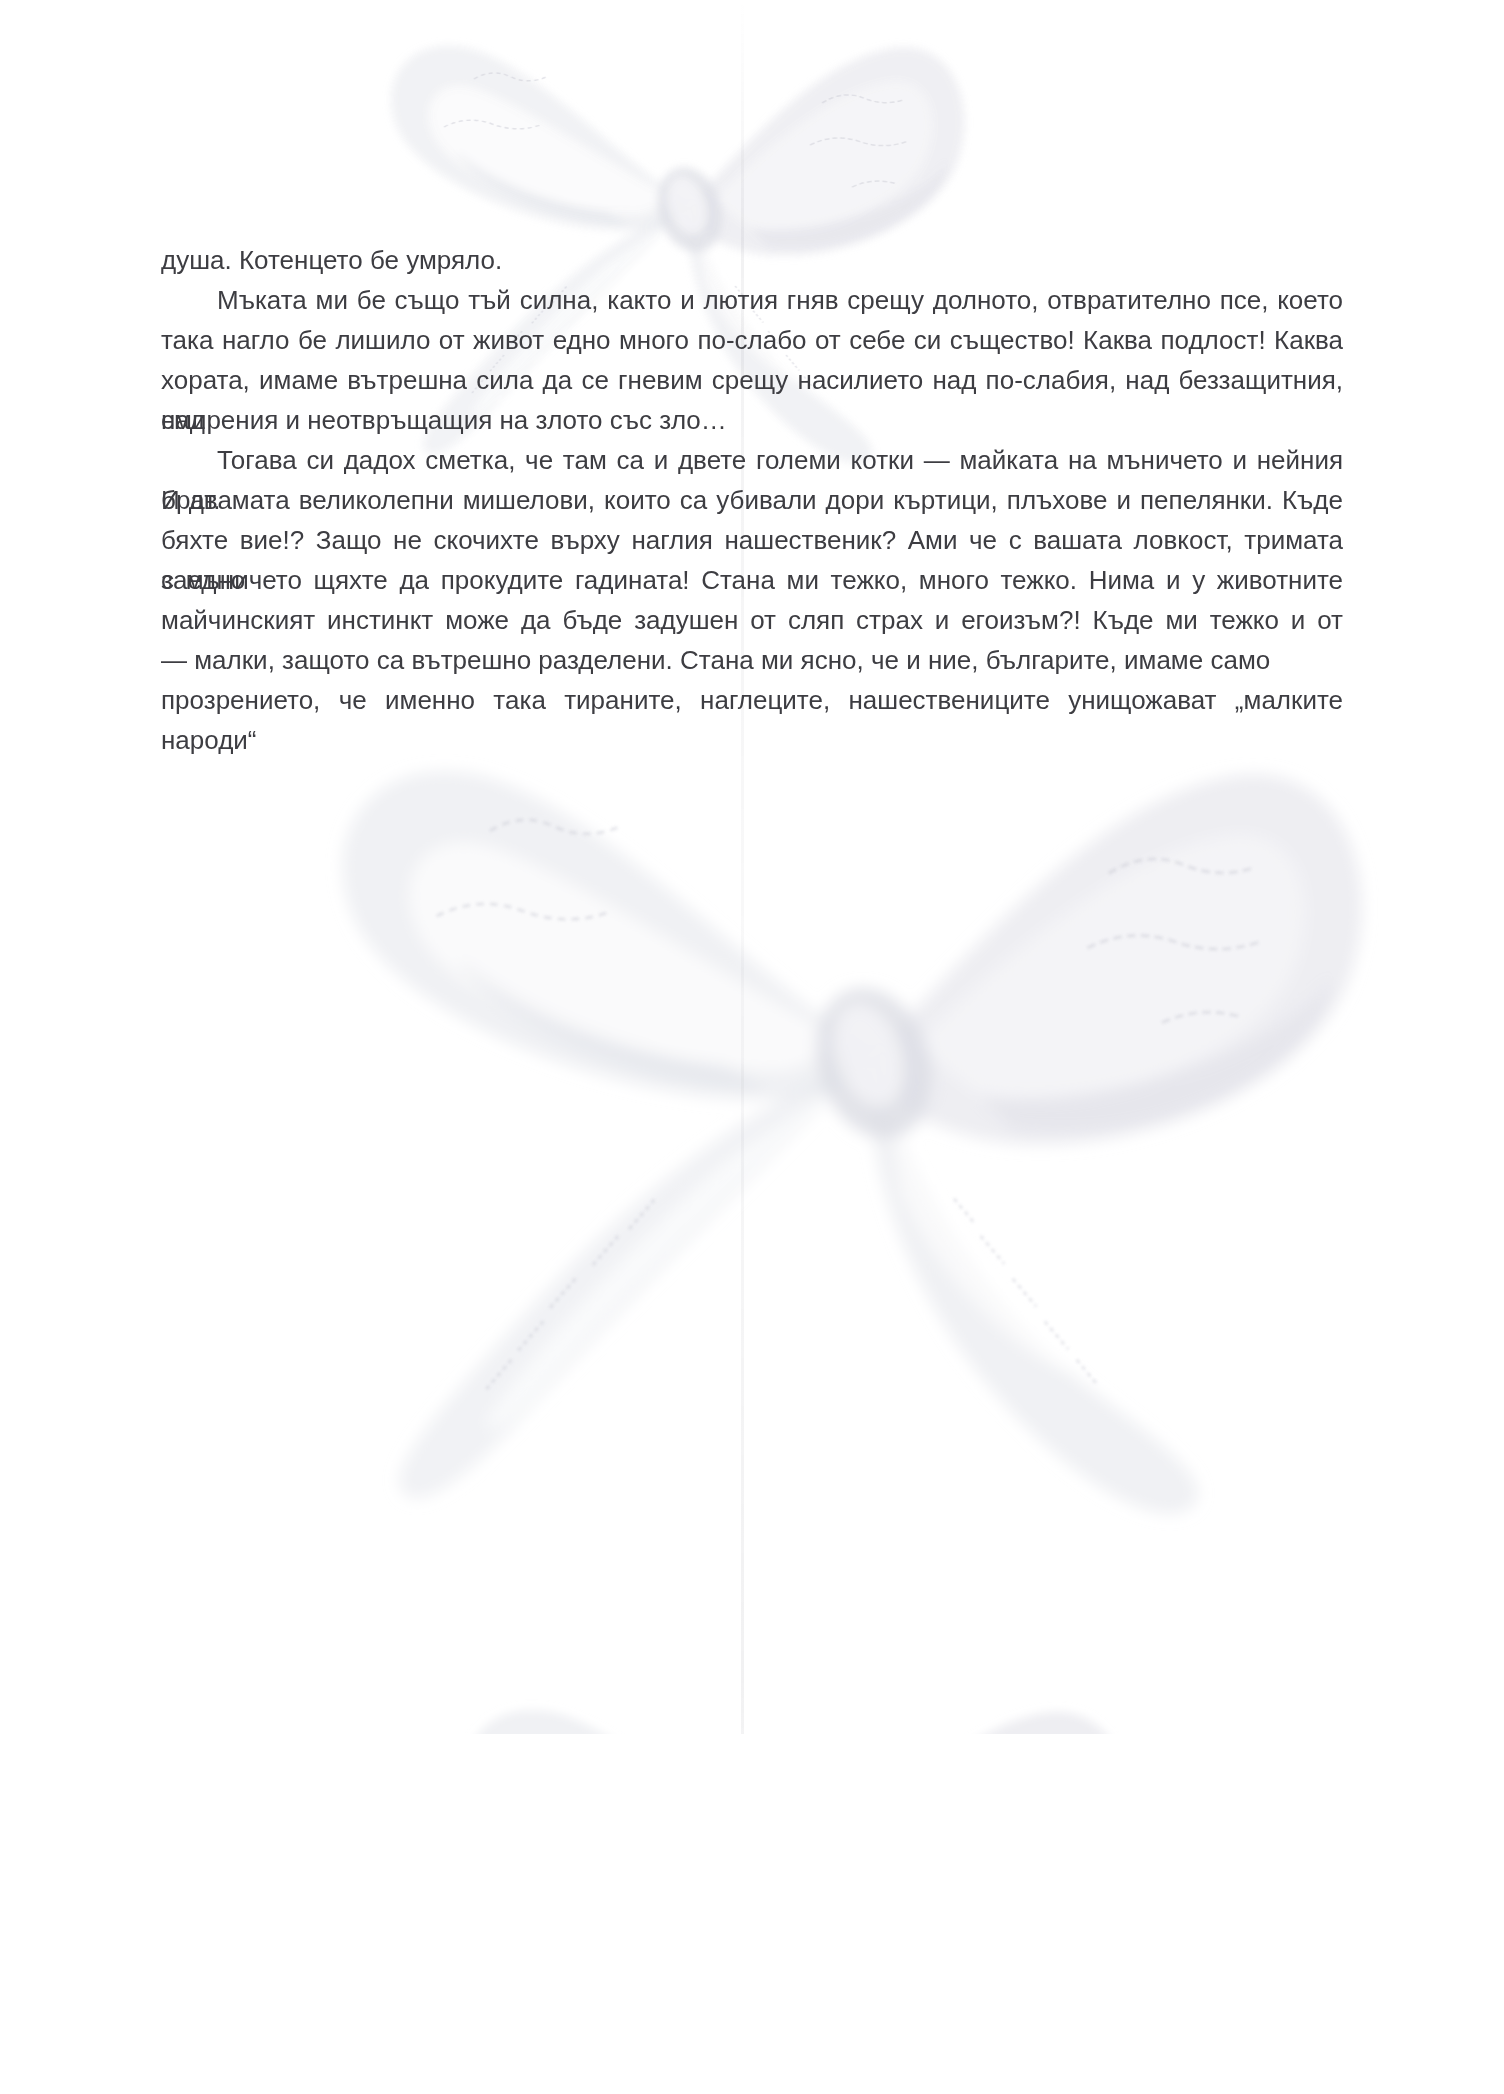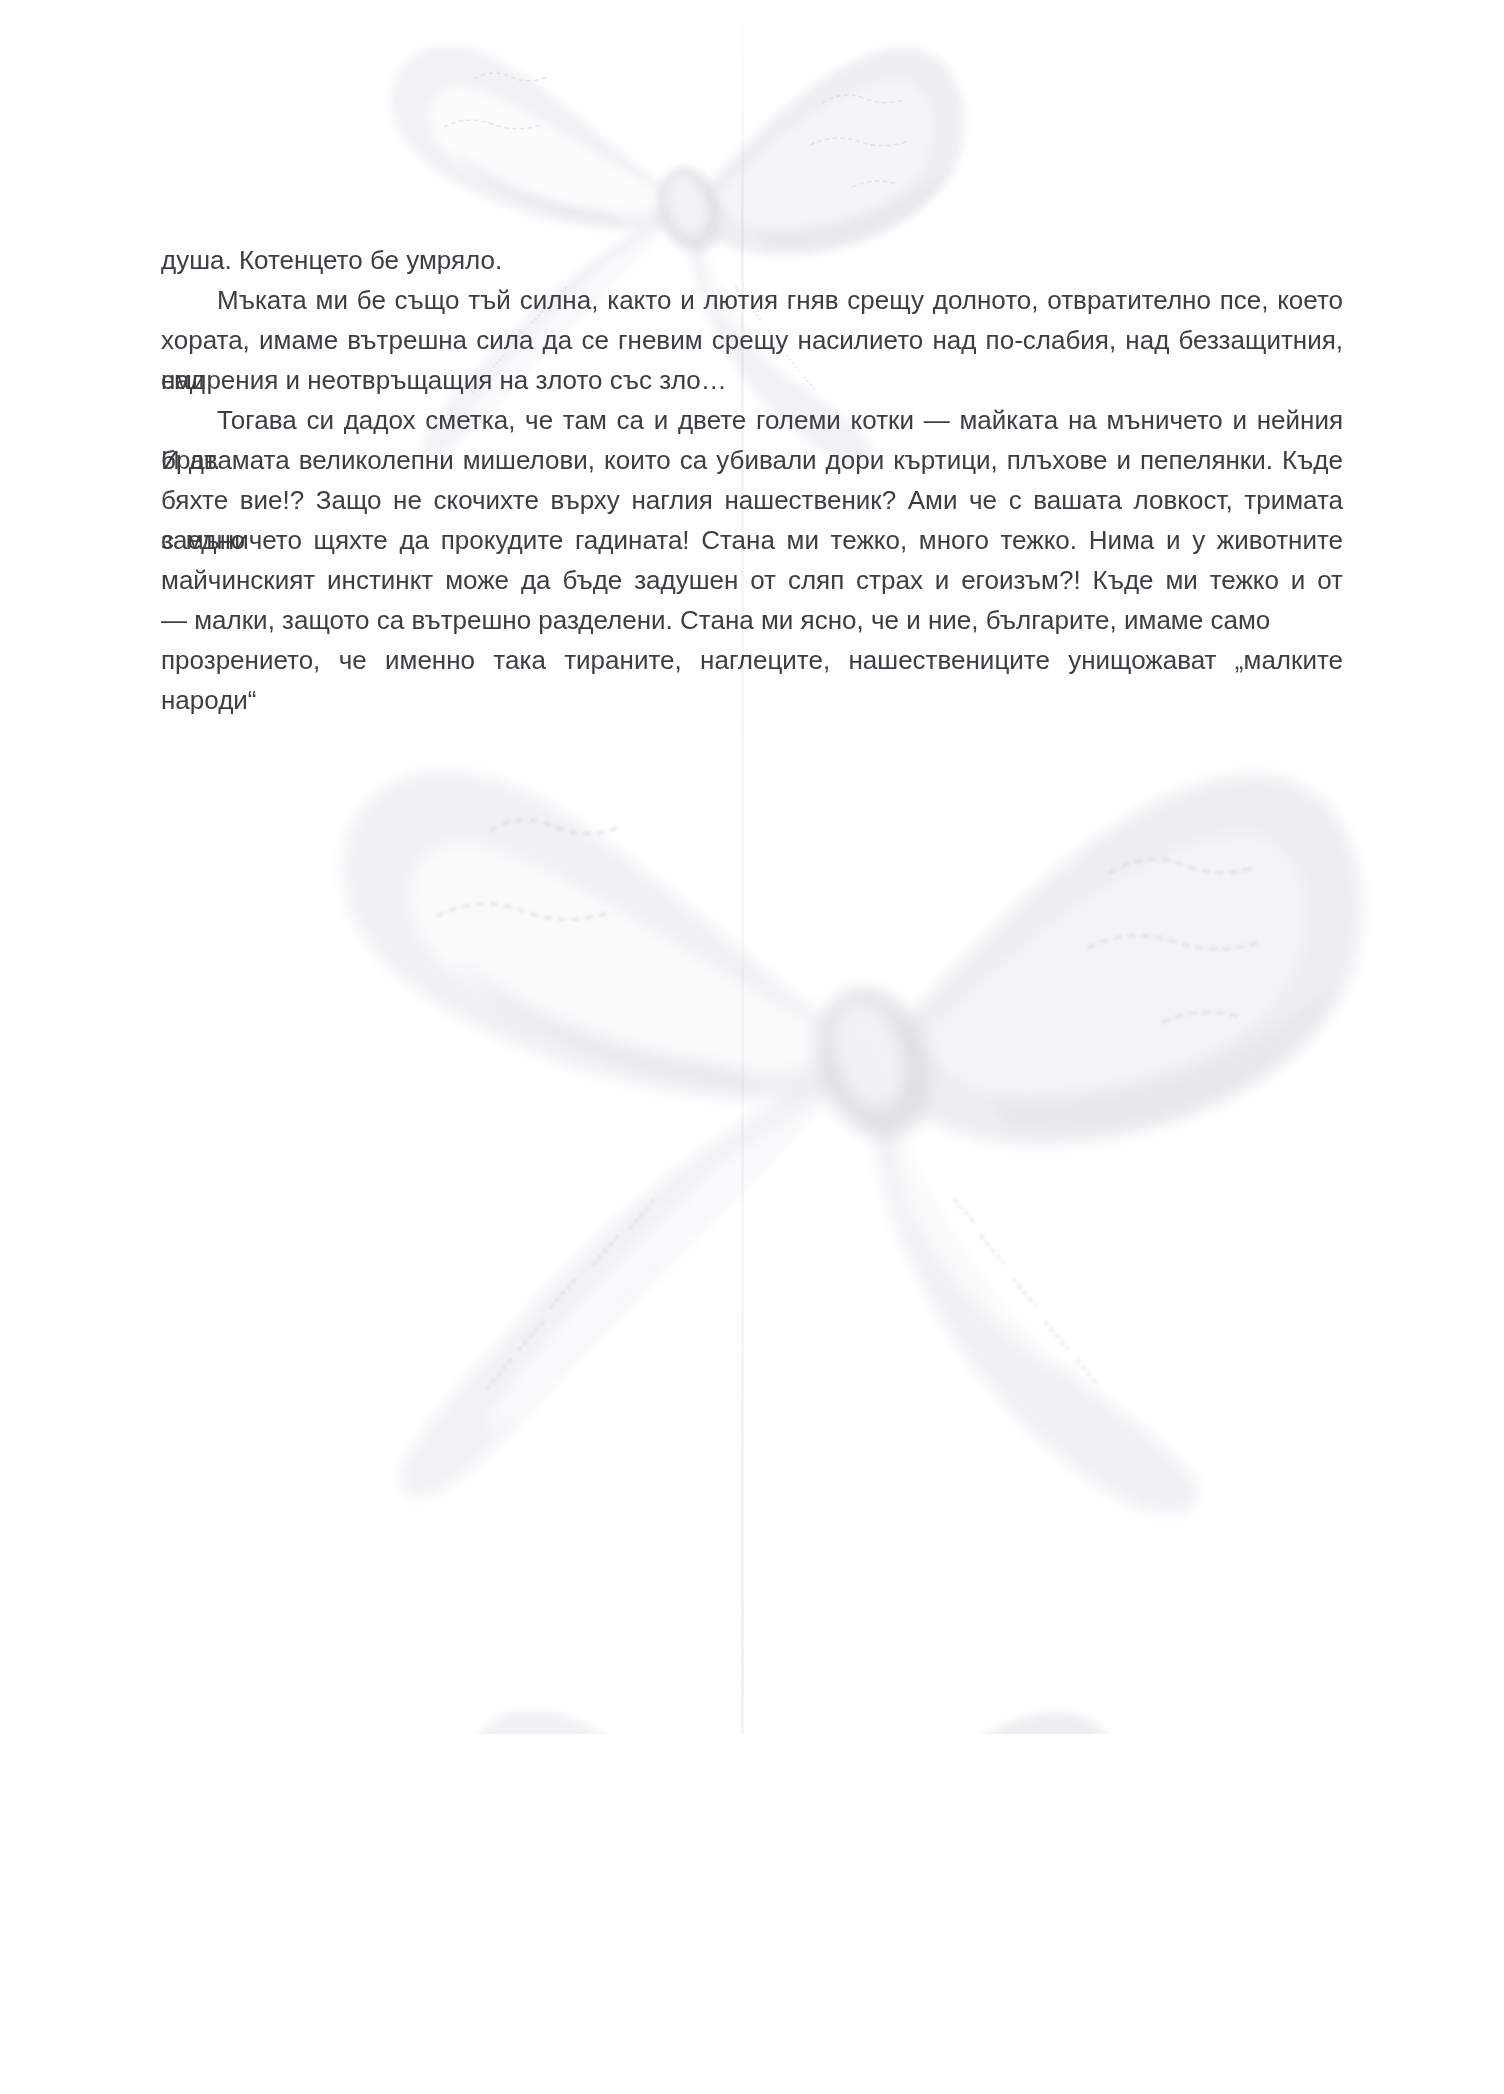--- a/index.html
+++ b/index.html
@@ -97,20 +97,21 @@
 
   <svg class="bow bow-bottom" viewBox="0 0 1200 900">
     <use href="#bowShape"></use>
   </svg>
 
   <div class="fold"></div>
 
   <div class="text">
     <div class="ln">душа. Котенцето бе умряло.</div>
     <div class="ln just ind">Мъката ми бе също тъй силна, както и лютия гняв срещу долното, отвратително псе, което</div>
+    <div class="ln just">така нагло бе лишило от живот едно много по-слабо от себе си същество! Каква подлост! Каква</div>
     <div class="ln just">хората, имаме вътрешна сила да се гневим срещу насилието над по-слабия, над беззащитния, над</div>
     <div class="ln">смирения и неотвръщащия на злото със зло…</div>
     <div class="ln just ind">Тогава си дадох сметка, че там са и двете големи котки — майката на мъничето и нейния брат.</div>
     <div class="ln just">И двамата великолепни мишелови, които са убивали дори къртици, плъхове и пепелянки. Къде</div>
     <div class="ln just">бяхте вие!? Защо не скочихте върху наглия нашественик? Ами че с вашата ловкост, тримата заедно</div>
     <div class="ln just">с мъничето щяхте да прокудите гадината! Стана ми тежко, много тежко. Нима и у животните</div>
     <div class="ln just">майчинският инстинкт може да бъде задушен от сляп страх и егоизъм?! Къде ми тежко и от</div>
     <div class="ln">— малки, защото са вътрешно разделени. Стана ми ясно, че и ние, българите, имаме само</div>
     <div class="ln just">прозрението, че именно така тираните, наглеците, нашествениците унищожават „малките народи“</div>
   </div>

